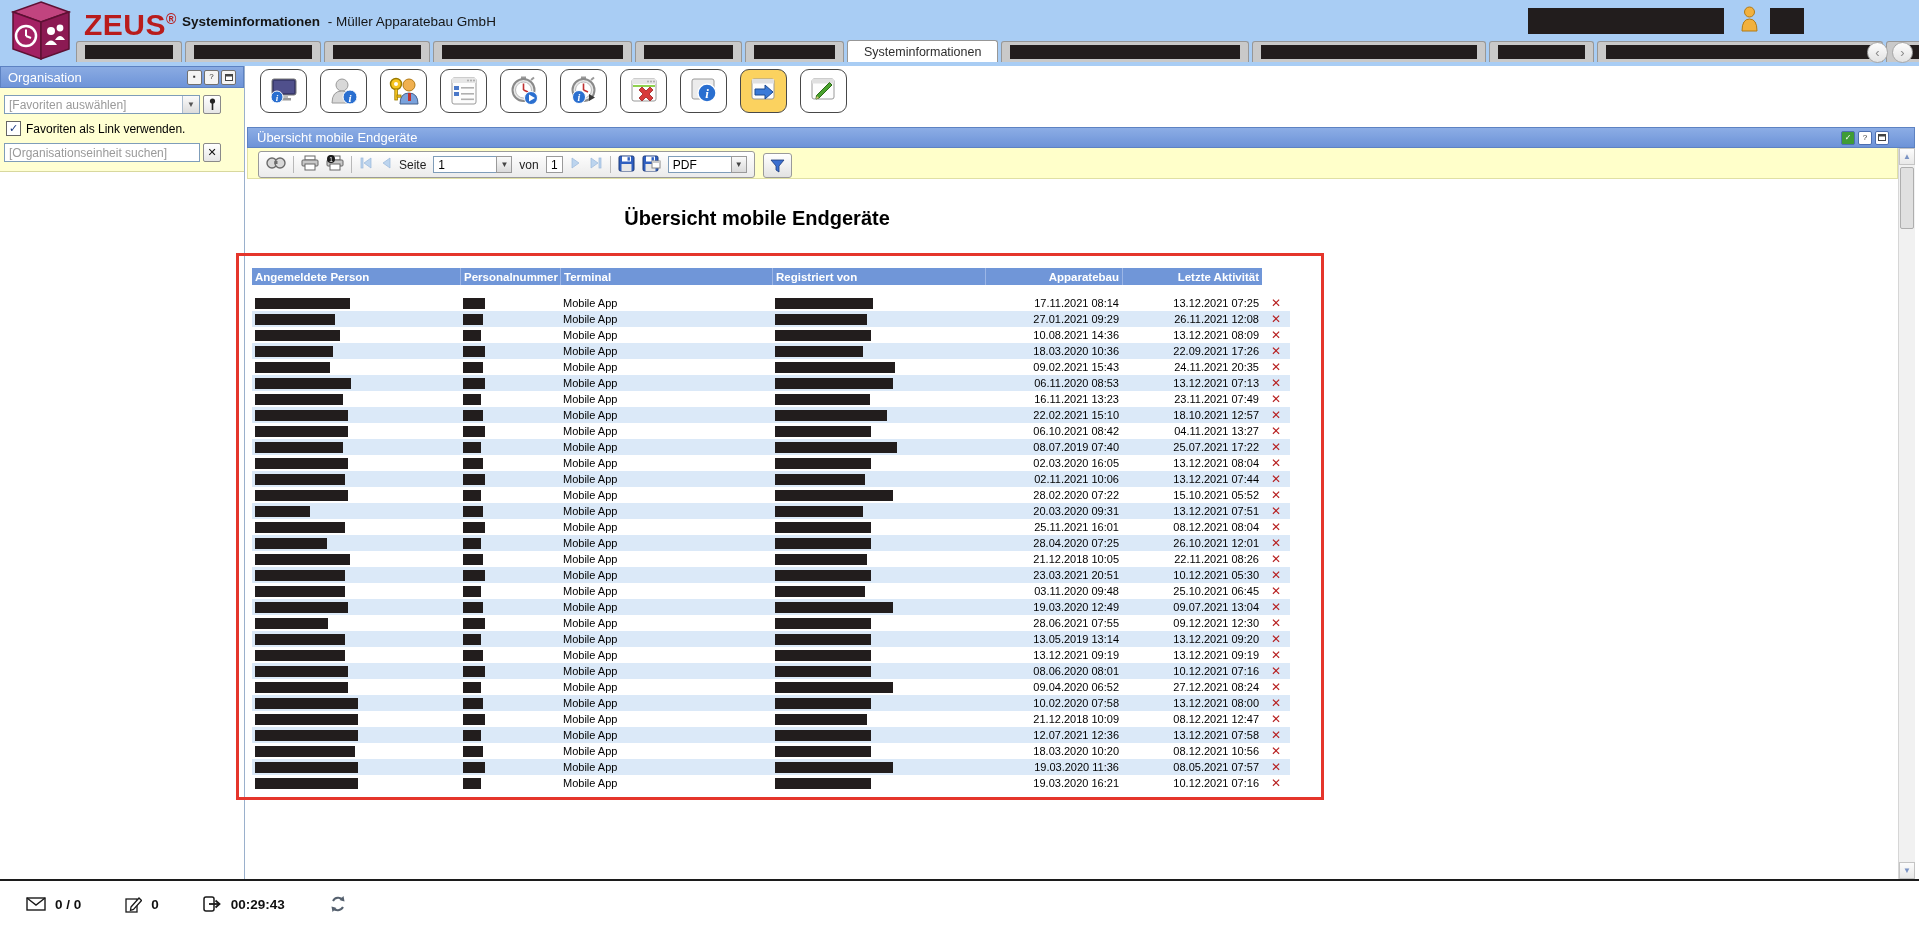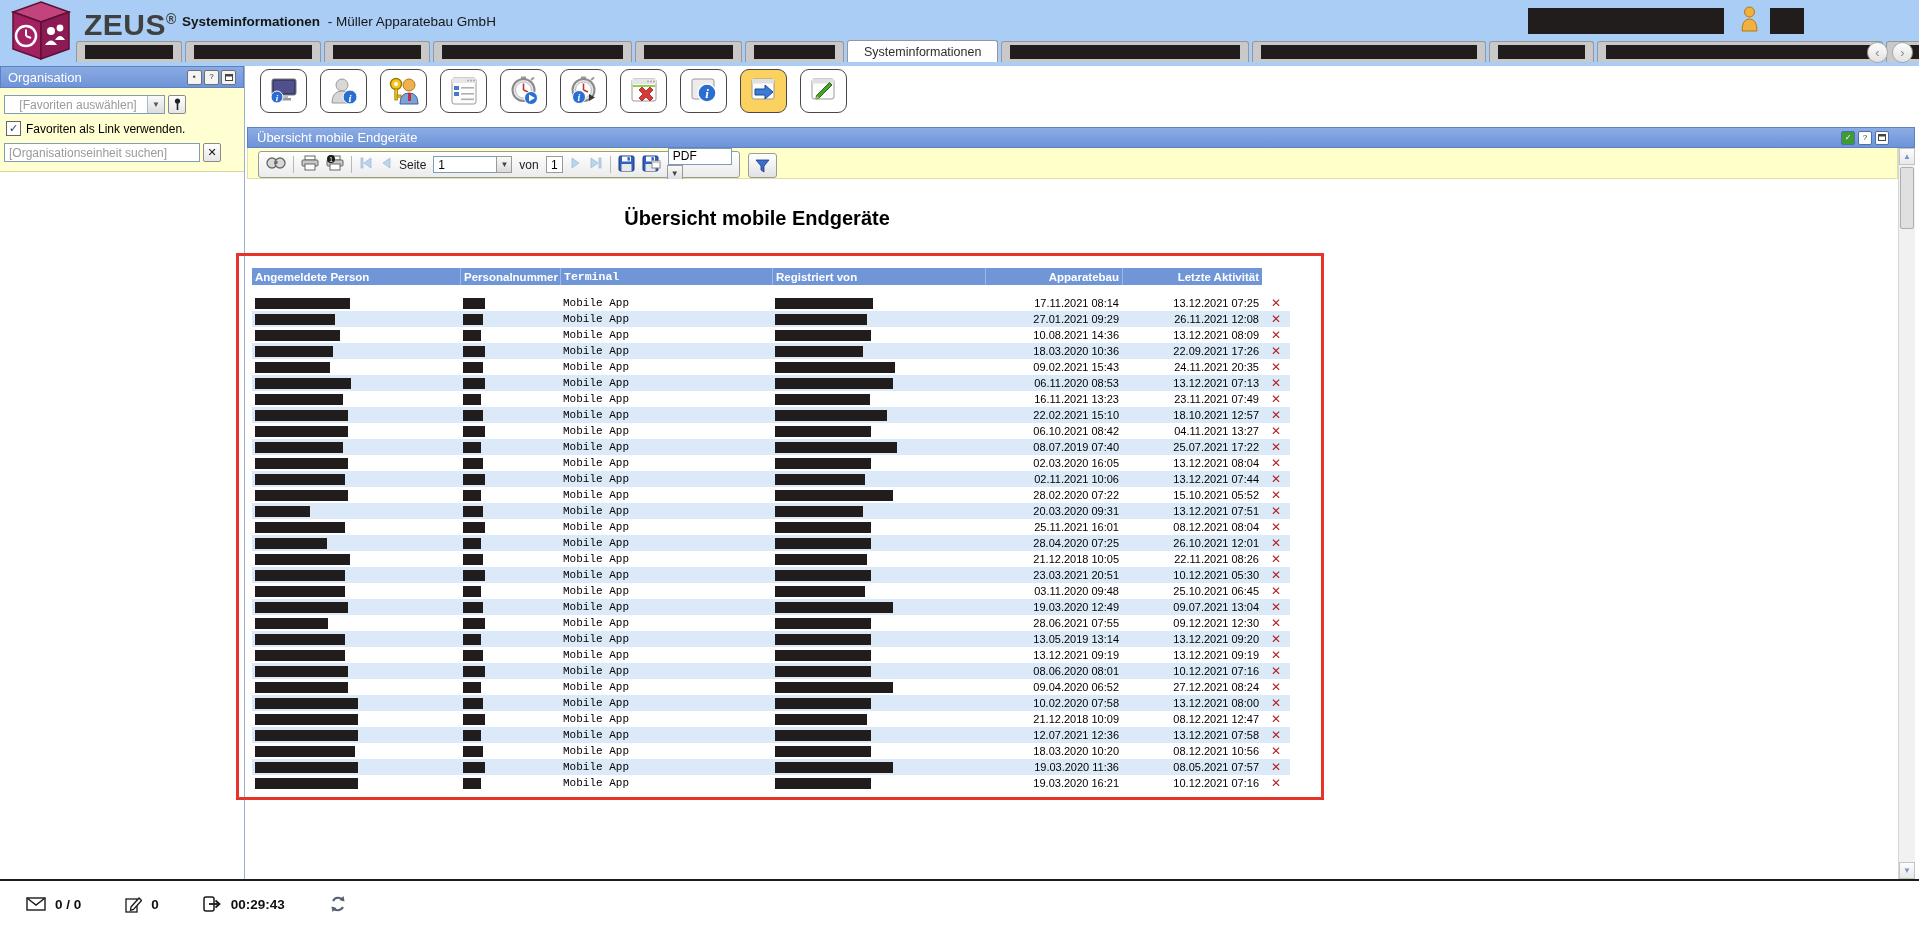--- a/index.html
+++ b/index.html
@@ -4,21 +4,21 @@
 <style>
   html,body{margin:0;padding:0;}
   body{width:1919px;height:927px;position:relative;overflow:hidden;background:#fff;
        font-family:"Liberation Sans","DejaVu Sans",sans-serif;-webkit-font-smoothing:antialiased;}
   .redactbox{background:#221d1d;}
 
   
   .topbar{position:absolute;left:0;top:0;width:1919px;height:62px;background:#a9cdf4;}
   .underline{position:absolute;left:0;top:62px;width:1919px;height:4px;background:#a9cdf4;z-index:3;}
   .logo{position:absolute;left:10px;top:1px;z-index:6;}
-  .brand{position:absolute;left:84px;top:8px;font-size:30px;font-weight:bold;color:#404040;letter-spacing:.5px;}
+  .brand{position:absolute;left:84px;top:8px;font-size:30px;font-weight:bold;color:#b91c1c;letter-spacing:.5px;}
   .brand sup{font-size:14px;}
   .titleline{position:absolute;left:182px;top:14px;font-size:13.5px;color:#151515;}
   .titleline b{margin-right:4px;}
   .hdr-redact-a{position:absolute;left:1528px;top:8px;width:196px;height:26px;}
   .hdr-redact-b{position:absolute;left:1770px;top:8px;width:34px;height:26px;}
   .hdr-person{position:absolute;left:1740px;top:6px;}
 
   
   .tabbar{position:absolute;left:0;top:40px;height:22px;width:1919px;display:flex;align-items:flex-end;padding-left:76px;box-sizing:border-box;z-index:2;}
   .tabs-group{display:flex;align-items:flex-end;height:22px;}
@@ -33,21 +33,21 @@
   
   .sidebar{position:absolute;left:0;top:66px;width:245px;bottom:48px;background:#fff;border-right:1px solid #9ab0cc;box-sizing:border-box;}
   .sb-header{height:22px;background:linear-gradient(#8aabe2,#6e94d8);border:1px solid #5d82c2;color:#fff;font-size:13px;
              display:flex;align-items:center;padding:0 7px;box-sizing:border-box;}
   .sb-hbtns{margin-left:auto;display:flex;gap:2px;}
   .sb-hbtn{width:13px;height:13px;background:#f4f4f4;border:1px solid #707070;border-radius:2px;font-size:8px;color:#333;
            display:flex;align-items:center;justify-content:center;line-height:1;}
   .sb-yellow{background:#ffffd2;border-bottom:1px solid #d8d89e;padding:7px 4px 9px 4px;}
   .sb-row{display:flex;gap:3px;margin-bottom:7px;align-items:center;}
   .sb-row:last-child{margin-bottom:0;}
-  .selectbox{width:161px;height:19px;border:1px solid #7f9db9;background:#fff;display:flex;align-items:center;box-sizing:border-box;text-align:center;}
+  .selectbox{width:196px;height:19px;border:1px solid #7f9db9;background:#fff;display:flex;align-items:center;box-sizing:border-box;}
   .selectbox .ph{flex:1;font-size:12px;color:#9a9a9a;padding-left:4px;white-space:nowrap;overflow:hidden;}
   .selectbox .dd{width:16px;height:17px;background:linear-gradient(#fafafa,#dcdcdc);border-left:1px solid #abc;
                  display:flex;align-items:center;justify-content:center;font-size:8px;color:#555;}
   .sqbtn{width:18px;height:19px;background:linear-gradient(#ffffff,#e6e6e6);border:1px solid #8a8a8a;border-radius:2px;
          display:flex;align-items:center;justify-content:center;box-sizing:border-box;}
   .cbrow{font-size:12px;color:#000;display:flex;align-items:center;gap:5px;margin:0 0 7px 2px;}
   .cb{width:13px;height:13px;background:#fff;border:1px solid #666;display:flex;align-items:center;justify-content:center;
       font-size:11px;font-weight:bold;color:#16357e;line-height:1;}
   .inputbox{width:196px;height:19px;border:1px solid #7f9db9;background:#fff;display:flex;align-items:center;font-size:12px;
             color:#9a9a9a;padding-left:4px;box-sizing:border-box;white-space:nowrap;overflow:hidden;}
@@ -89,21 +89,21 @@
   .thead{display:flex;height:17px;}
   .th{background:#7096d8;color:#fff;font-size:11.5px;font-weight:bold;display:flex;align-items:center;
       padding:0 3px;box-sizing:border-box;border-left:1px solid #9cb6e6;white-space:nowrap;overflow:hidden;}
   .th:first-child{border-left:none;}
   .th.right{justify-content:flex-end;}
   .tbody{margin-top:10px;}
   .trow{display:flex;height:16px;align-items:center;font-size:11px;color:#000;}
   .trow.alt{background:#dbe9f8;}
   .cell{box-sizing:border-box;padding:0 3px;display:flex;align-items:center;height:16px;}
   .cell.right{justify-content:flex-end;white-space:nowrap;}
-  .c1{width:208px;} .c2{width:100px;} .c3{width:212px;font-family:Liberation Mono, monospace;} .c4{width:213px;} .c5{width:137px;} .c6{width:140px;}
+  .c1{width:208px;} .c2{width:100px;} .c3{width:212px;} .c4{width:213px;} .c5{width:137px;} .c6{width:140px;}
   .c7{width:28px;justify-content:center;background:#fff0;}
   .rowredact{height:11px;}
   .delx{color:#b72020;font-weight:bold;font-size:12px;line-height:1;cursor:default;}
 
   
   .scrollbar{position:absolute;right:0;top:21px;bottom:0;width:17px;background:#f1f1f1;border-left:1px solid #d6d6d6;box-sizing:border-box;}
   .scroll-btn{position:absolute;left:0;width:16px;height:17px;background:linear-gradient(#fcfcfc,#e8e8e8);
               border:1px solid #c4c4c4;color:#7a93c4;font-size:8px;display:flex;align-items:center;justify-content:center;box-sizing:border-box;}
   .scroll-thumb{position:absolute;left:1px;top:19px;width:14px;height:62px;background:#e0e0e0;border:1px solid #aeaeae;border-radius:2px;box-sizing:border-box;}
 
@@ -428,21 +428,21 @@
         <span>
           <svg width="19" height="17" viewBox="0 0 19 17">
             <rect x="1" y="1" width="15" height="15" rx="1.5" fill="#2f5fc0" stroke="#1d3a78"></rect>
             <rect x="4" y="1.5" width="9" height="5" fill="#fff"></rect>
               <rect x="9.5" y="2.2" width="2.4" height="3.4" fill="#2f5fc0"></rect>
             <rect x="3.5" y="9" width="10" height="7" fill="#e8e8e8"></rect>
             <rect x="10" y="6" width="8" height="7" fill="#fdfdfd" stroke="#888"></rect>
               <rect x="10" y="6" width="8" height="2" fill="#c8c8c8"></rect>
           </svg>
         </span>
-        <span style="display:flex;flex-direction:column;">
+        <span style="display:flex;">
           <span class="pageinput">PDF</span>
           <span class="ddbtn">▼</span>
         </span>
       </div>
       <span style="width:8px;"></span>
       <div class="funnelbtn">
         <svg width="15" height="14" viewBox="0 0 15 14">
           <polygon points="1,1 14,1 9,7 9,13 6,11 6,7" fill="#3a6fd0" stroke="#1d3a78" stroke-width="0.8"></polygon>
         </svg>
       </div>

